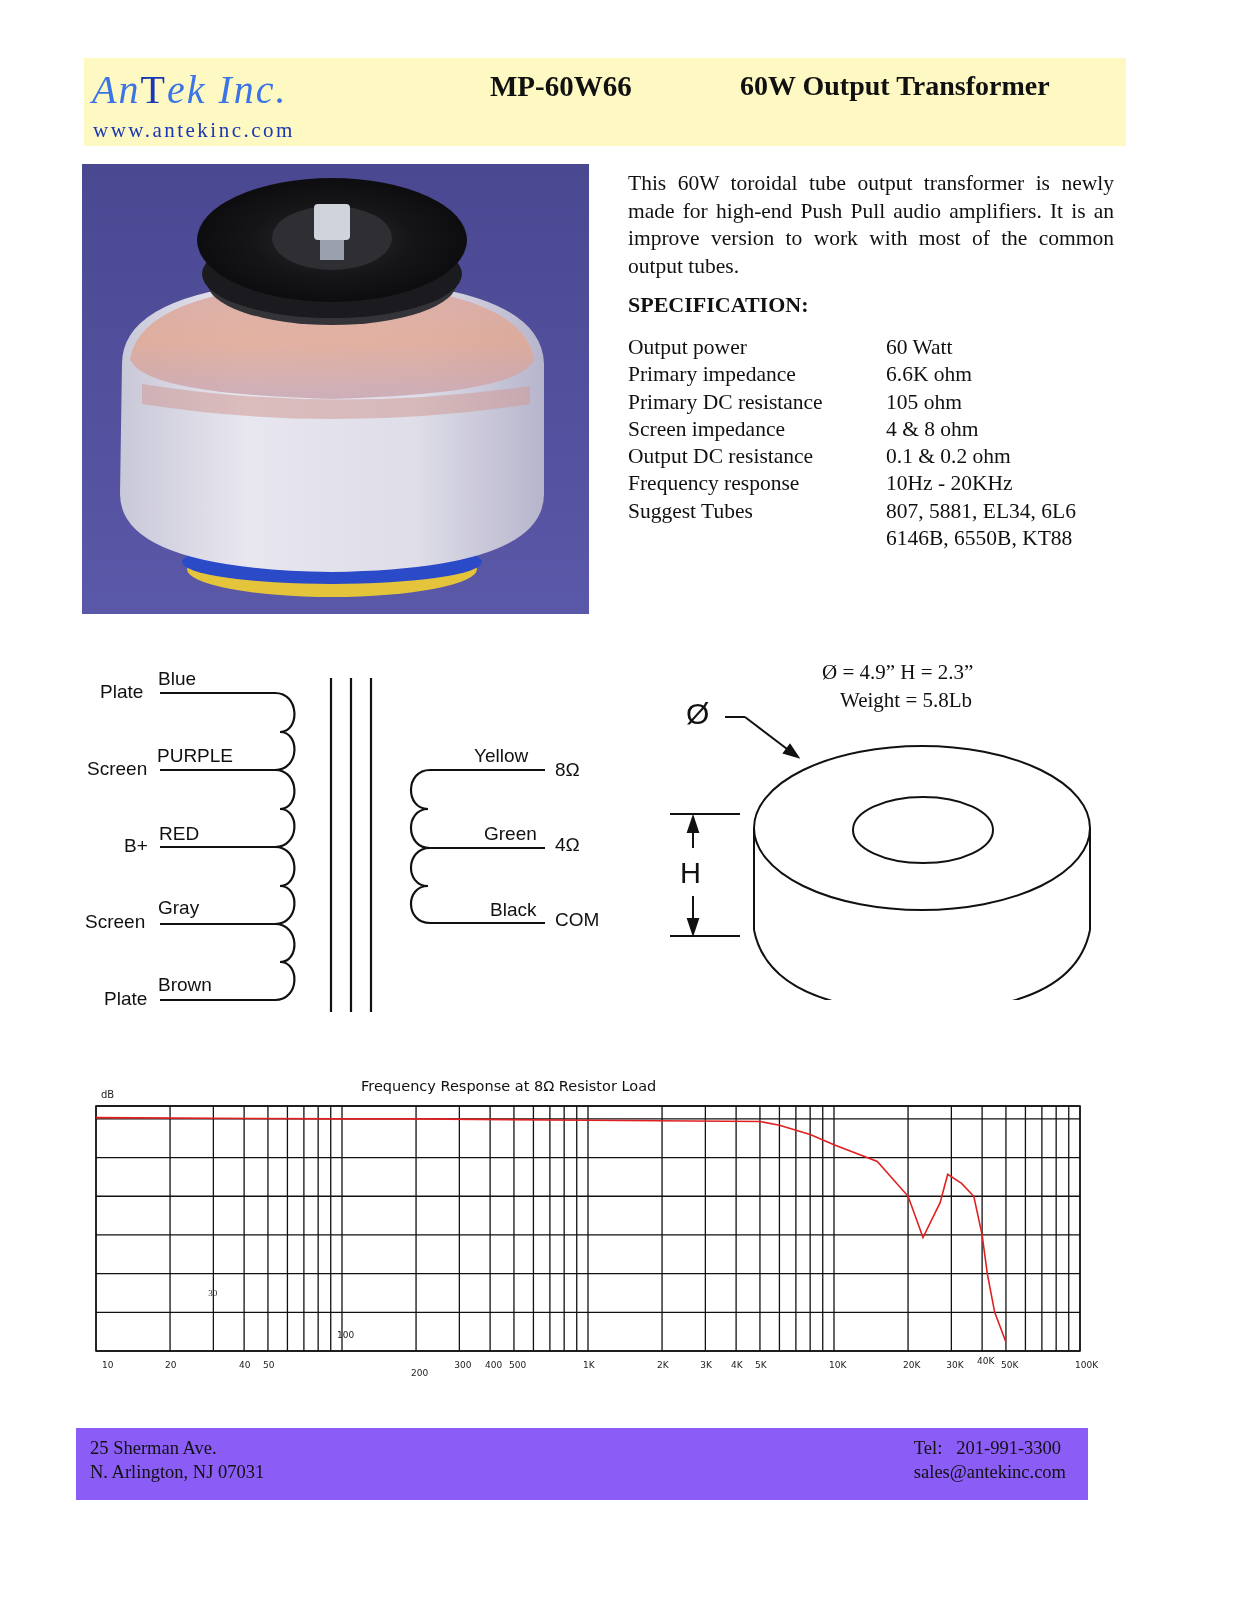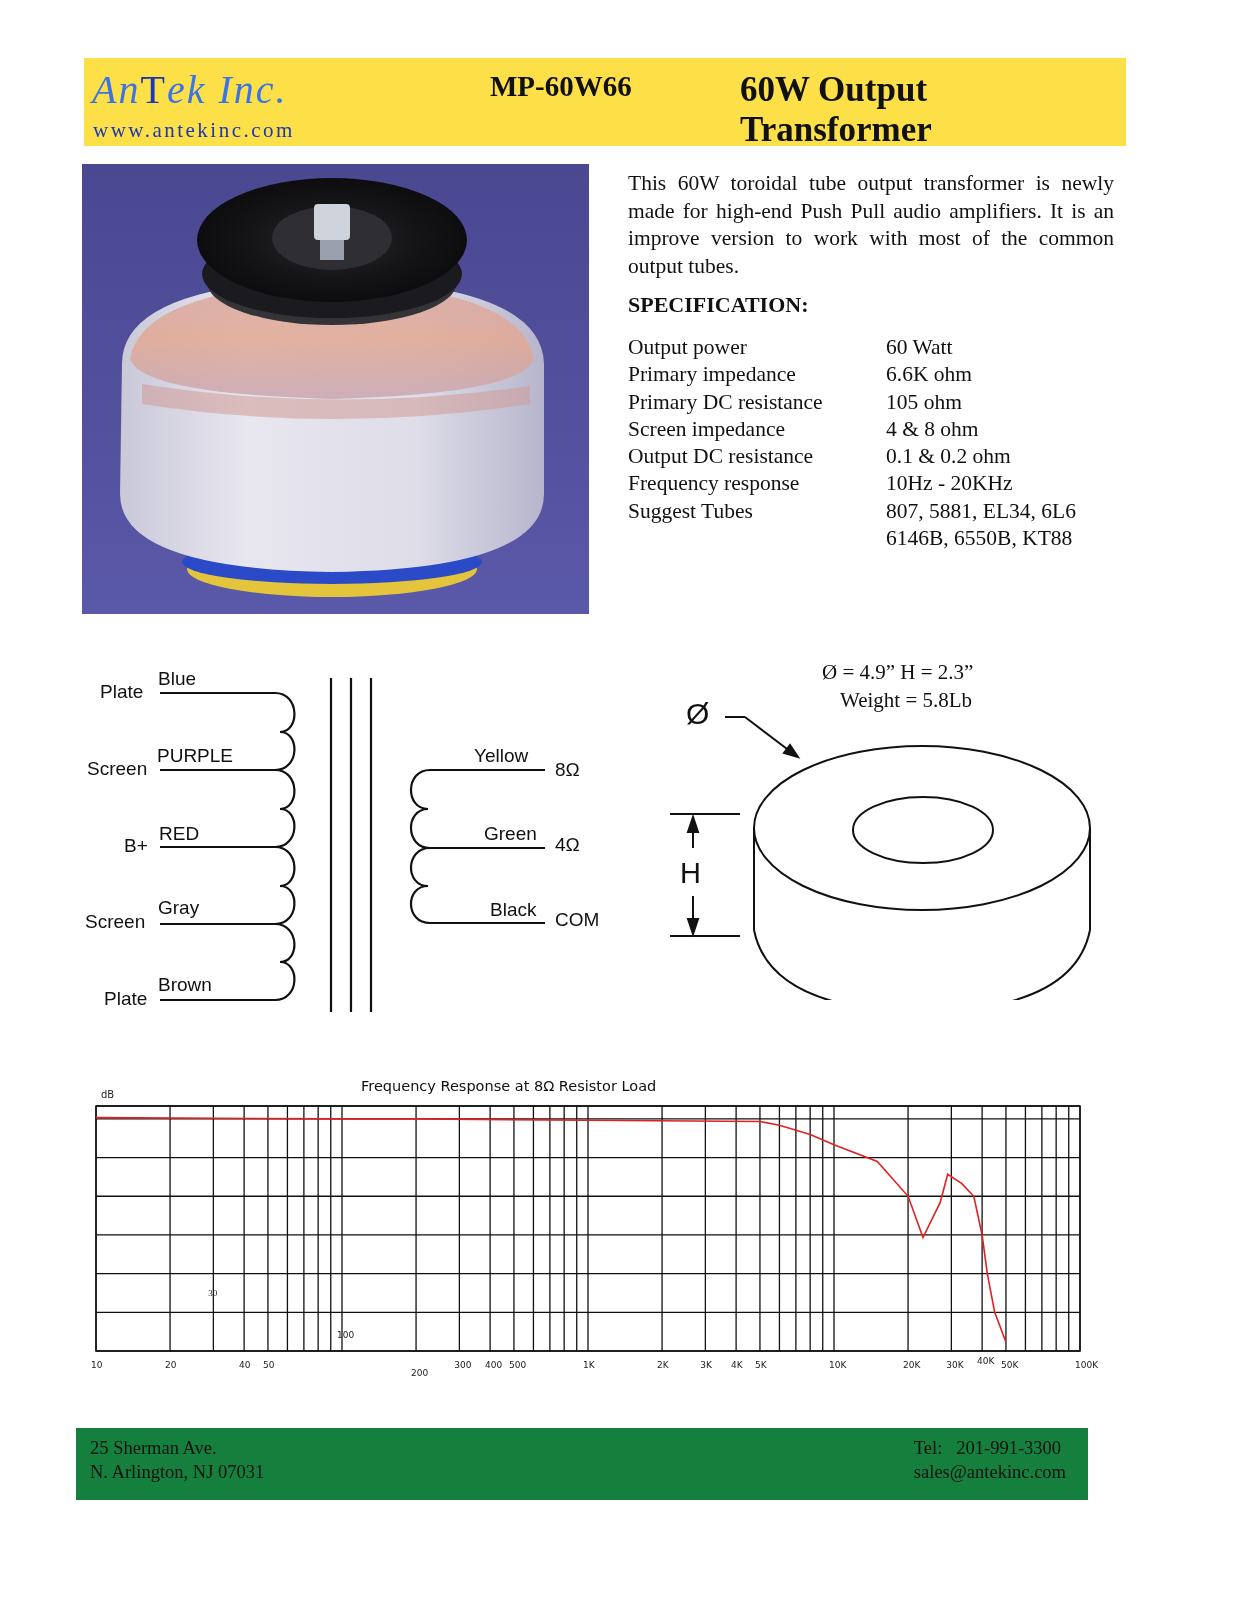--- a/index.html
+++ b/index.html
@@ -1,42 +1,42 @@
 <!DOCTYPE html>
 <html><head>
 <meta charset="utf-8">
 <style>
   html,body{margin:0;padding:0;background:#ffffff;}
   body{width:1236px;height:1600px;position:relative;overflow:hidden;font-family:"Liberation Serif",serif;color:#111;}
   .abs{position:absolute;}
   
-  .header{left:84px;top:58px;width:1042px;height:88px;background:#fde047;}
+  .header{left:84px;top:58px;width:1042px;height:88px;background:#fef9c3;}
   .logo{left:8px;top:8px;font-size:40px;font-style:italic;letter-spacing:2px;white-space:nowrap;}
   .logo .c1{color:#3b74e6;}
   .logo .c2{color:#1a37b4;font-style:normal;}
   .website{left:9px;top:60px;font-size:21px;letter-spacing:2.5px;color:#1a37b4;}
   .model{left:406px;top:12px;font-size:29px;font-weight:bold;}
-  .htitle{left:656px;top:12px;font-size:35px;font-weight:bold;}
+  .htitle{left:656px;top:12px;font-size:28px;font-weight:bold;}
   
   .photo{left:82px;top:164px;width:507px;height:450px;background:#4b4a93;overflow:hidden;}
   
   .desc{left:628px;top:170px;width:486px;font-size:21.5px;line-height:27.5px;text-align:justify;}
   .spec-title{left:628px;top:292px;font-size:22px;font-weight:bold;}
   .spec-table{left:628px;top:334px;font-size:21.5px;line-height:27.3px;}
   .spec-row{display:flex;}
   .spec-label{width:258px;}
   .spec-value{width:240px;}
   
   .schem-label{font-family:"Liberation Sans",sans-serif;font-size:19px;color:#111;white-space:nowrap;}
   .dim{font-size:21px;white-space:nowrap;}
   
   .chart-title{font-family:"DejaVu Sans",sans-serif;font-size:14.5px;color:#111;white-space:nowrap;}
   .tick{font-family:"DejaVu Sans",sans-serif;font-size:9px;color:#222;position:absolute;white-space:nowrap;}
   
-  .footer{left:76px;top:1428px;width:1012px;height:72px;background:#15803d;}
+  .footer{left:76px;top:1428px;width:1012px;height:72px;background:#8b5cf6;}
   .f-left{left:14px;top:8px;font-size:18.5px;line-height:24px;}
   .f-right{right:22px;top:8px;font-size:18.5px;line-height:24px;text-align:left;}
 </style>
 </head>
 <body>
 
 <div class="abs header">
   <div class="abs logo"><span class="c1">An</span><span class="c2">T</span><span class="c1">ek Inc.</span></div>
   <div class="abs website">www.antekinc.com</div>
   <div class="abs model">MP-60W66</div>
@@ -241,21 +241,21 @@
       <line x1="96" y1="1196.2631578947369" x2="1080" y2="1196.2631578947369" stroke="#111" stroke-width="1.3"></line>
       <line x1="96" y1="1234.9473684210527" x2="1080" y2="1234.9473684210527" stroke="#111" stroke-width="1.3"></line>
       <line x1="96" y1="1273.6315789473683" x2="1080" y2="1273.6315789473683" stroke="#111" stroke-width="1.3"></line>
       <line x1="96" y1="1312.3157894736842" x2="1080" y2="1312.3157894736842" stroke="#111" stroke-width="1.3"></line>
       <line x1="96" y1="1351" x2="1080" y2="1351" stroke="#111" stroke-width="1.3"></line>
       <rect x="96" y="1106" width="984" height="245" fill="none" stroke="#111" stroke-width="1.5"></rect>
       <polyline points="96.0,1117.6 342.0,1118.9 416.1,1118.9 588.0,1120.2 759.9,1121.5 779.4,1125.3 810.2,1134.4 834.0,1144.7 877.3,1161.4 908.1,1196.3 923.0,1237.5 940.1,1202.7 947.7,1174.3 961.6,1183.4 973.8,1196.3 982.1,1234.9 987.3,1273.6 994.7,1312.3 1005.9,1342.0" fill="none" stroke="#e02020" stroke-width="1.6"></polyline>
     </svg>
   <div id="y-ticks"></div>
   <div id="x-ticks">
-      <div class="tick" style="top: 1360px; left: 91px;">10</div>
+      <div class="tick" style="top: 1360px; left: 102px;">10</div>
       <div class="tick" style="top: 1360px; left: 165.053px;">20</div>
       <div class="tick" style="top: 1288px; left: 208.372px; font-family: Liberation Serif, serif;">30</div>
       <div class="tick" style="top: 1360px; left: 239.107px;">40</div>
       <div class="tick" style="top: 1360px; left: 262.947px;">50</div>
       <div class="tick" style="top: 1330px; left: 337px;">100</div>
       <div class="tick" style="top: 1360px; left: 411.053px; margin-top: 8px;">200</div>
       <div class="tick" style="top: 1360px; left: 454.372px;">300</div>
       <div class="tick" style="top: 1360px; left: 485.107px;">400</div>
       <div class="tick" style="top: 1360px; left: 508.947px;">500</div>
       <div class="tick" style="top: 1360px; left: 583px;">1K</div>

